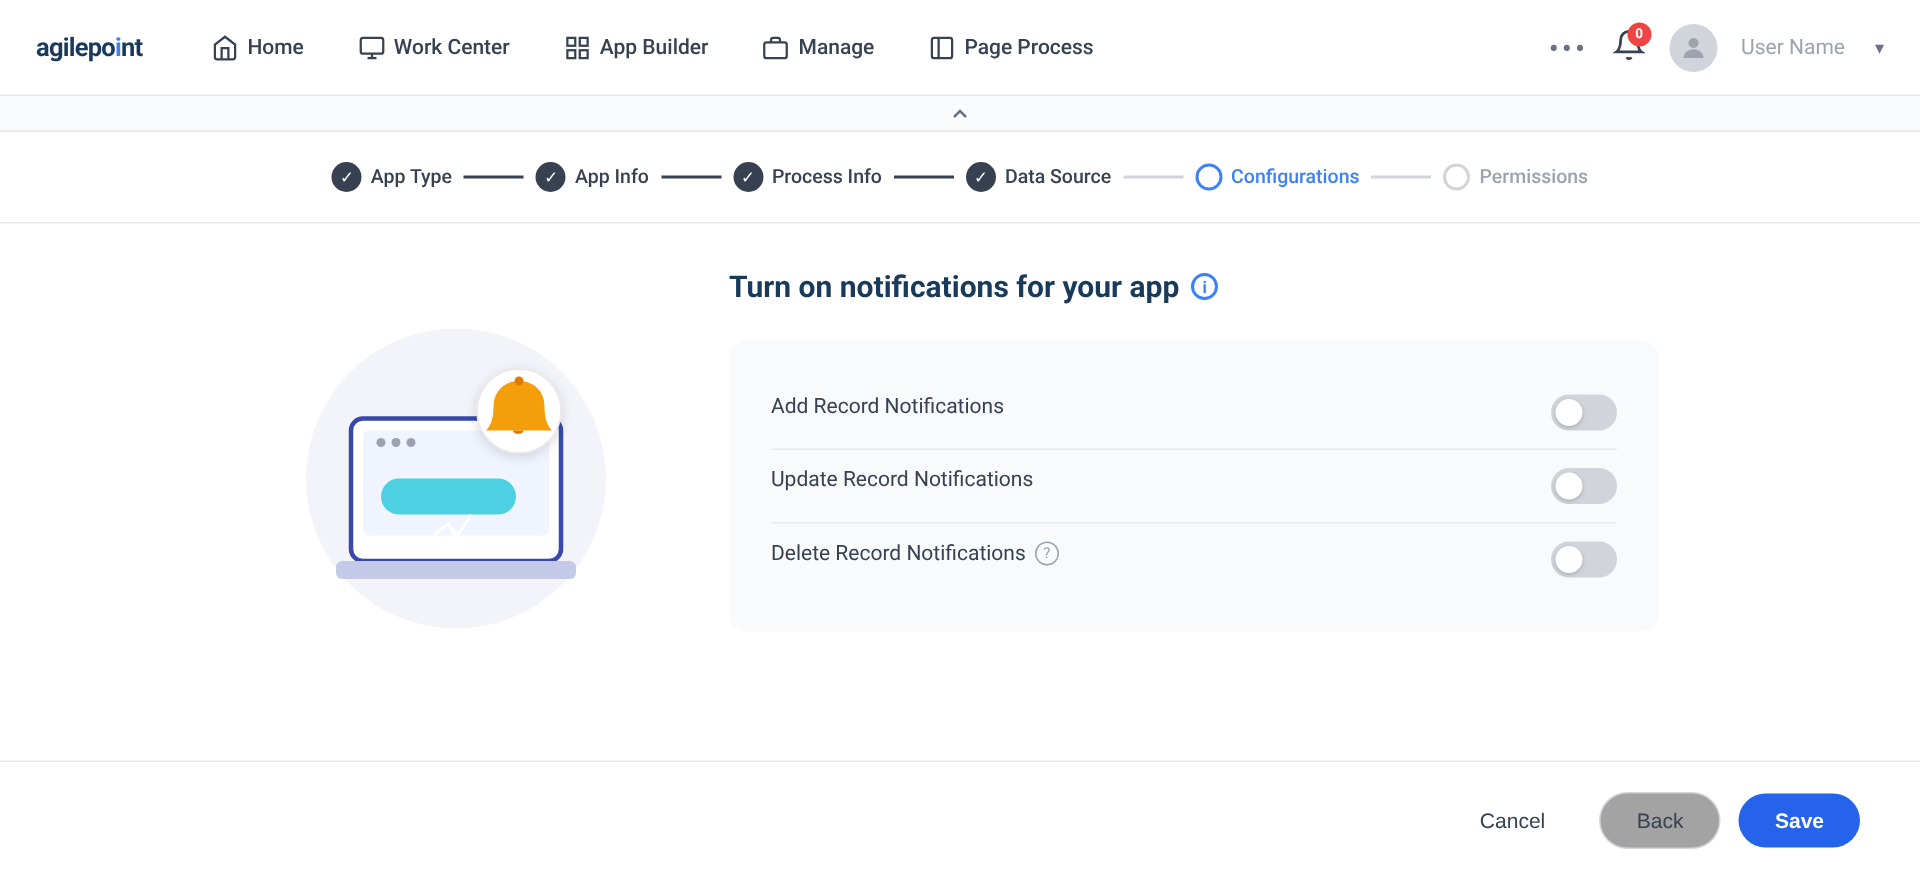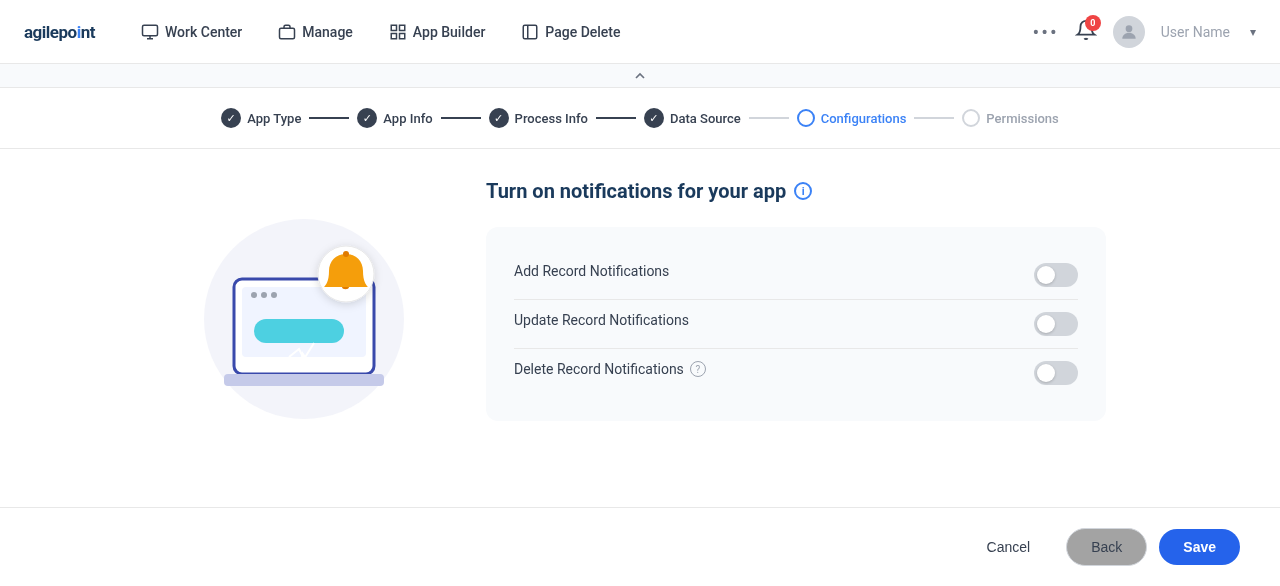--- a/index.html
+++ b/index.html
@@ -148,48 +148,55 @@
 
 <nav class="navbar">
   <div class="logo">
     <span class="logo-text">
       agilepo<span class="logo-dot">i</span>nt
     </span>
   </div>
   <div class="nav-items">
     <a class="nav-item">
       <svg viewBox="0 0 24 24" fill="none" stroke="currentColor" stroke-width="2">
+          <path d="M3 9l9-7 9 7v11a2 2 0 01-2 2H5a2 2 0 01-2-2z"></path>
+          <polyline points="9,22 9,12 15,12 15,22"></polyline>
+        </svg>
+      <span>Home</span>
+    </a>
+    <a class="nav-item">
+      <svg viewBox="0 0 24 24" fill="none" stroke="currentColor" stroke-width="2">
           <rect x="2" y="3" width="20" height="14" rx="2"></rect>
           <line x1="8" y1="21" x2="16" y2="21"></line>
           <line x1="12" y1="17" x2="12" y2="21"></line>
         </svg>
       <span>Work Center</span>
-    </a>
-    <a class="nav-item">
-      <svg viewBox="0 0 24 24" fill="none" stroke="currentColor" stroke-width="2">
-          <rect x="2" y="7" width="20" height="14" rx="2"></rect>
-          <path d="M16 7V5a2 2 0 00-2-2h-4a2 2 0 00-2 2v2"></path>
-        </svg>
-      <span>Manage</span>
     </a>
     <a class="nav-item">
       <svg viewBox="0 0 24 24" fill="none" stroke="currentColor" stroke-width="2">
           <rect x="3" y="3" width="7" height="7"></rect>
           <rect x="14" y="3" width="7" height="7"></rect>
           <rect x="3" y="14" width="7" height="7"></rect>
           <rect x="14" y="14" width="7" height="7"></rect>
         </svg>
       <span>App Builder</span>
     </a>
     <a class="nav-item">
       <svg viewBox="0 0 24 24" fill="none" stroke="currentColor" stroke-width="2">
+          <rect x="2" y="7" width="20" height="14" rx="2"></rect>
+          <path d="M16 7V5a2 2 0 00-2-2h-4a2 2 0 00-2 2v2"></path>
+        </svg>
+      <span>Manage</span>
+    </a>
+    <a class="nav-item">
+      <svg viewBox="0 0 24 24" fill="none" stroke="currentColor" stroke-width="2">
           <rect x="3" y="3" width="18" height="18" rx="2"></rect>
           <line x1="9" y1="3" x2="9" y2="21"></line>
         </svg>
-      <span>Page Delete</span>
+      <span>Page Process</span>
     </a>
   </div>
   <div class="nav-right">
     <span class="more-btn">•••</span>
     <div class="notif-btn">
       <svg width="22" height="22" viewBox="0 0 24 24" fill="none" stroke="#374151" stroke-width="2">
           <path d="M18 8A6 6 0 006 8c0 7-3 9-3 9h18s-3-2-3-9"></path>
           <path d="M13.73 21a2 2 0 01-3.46 0"></path>
         </svg>
       <span class="notif-badge">0</span>

